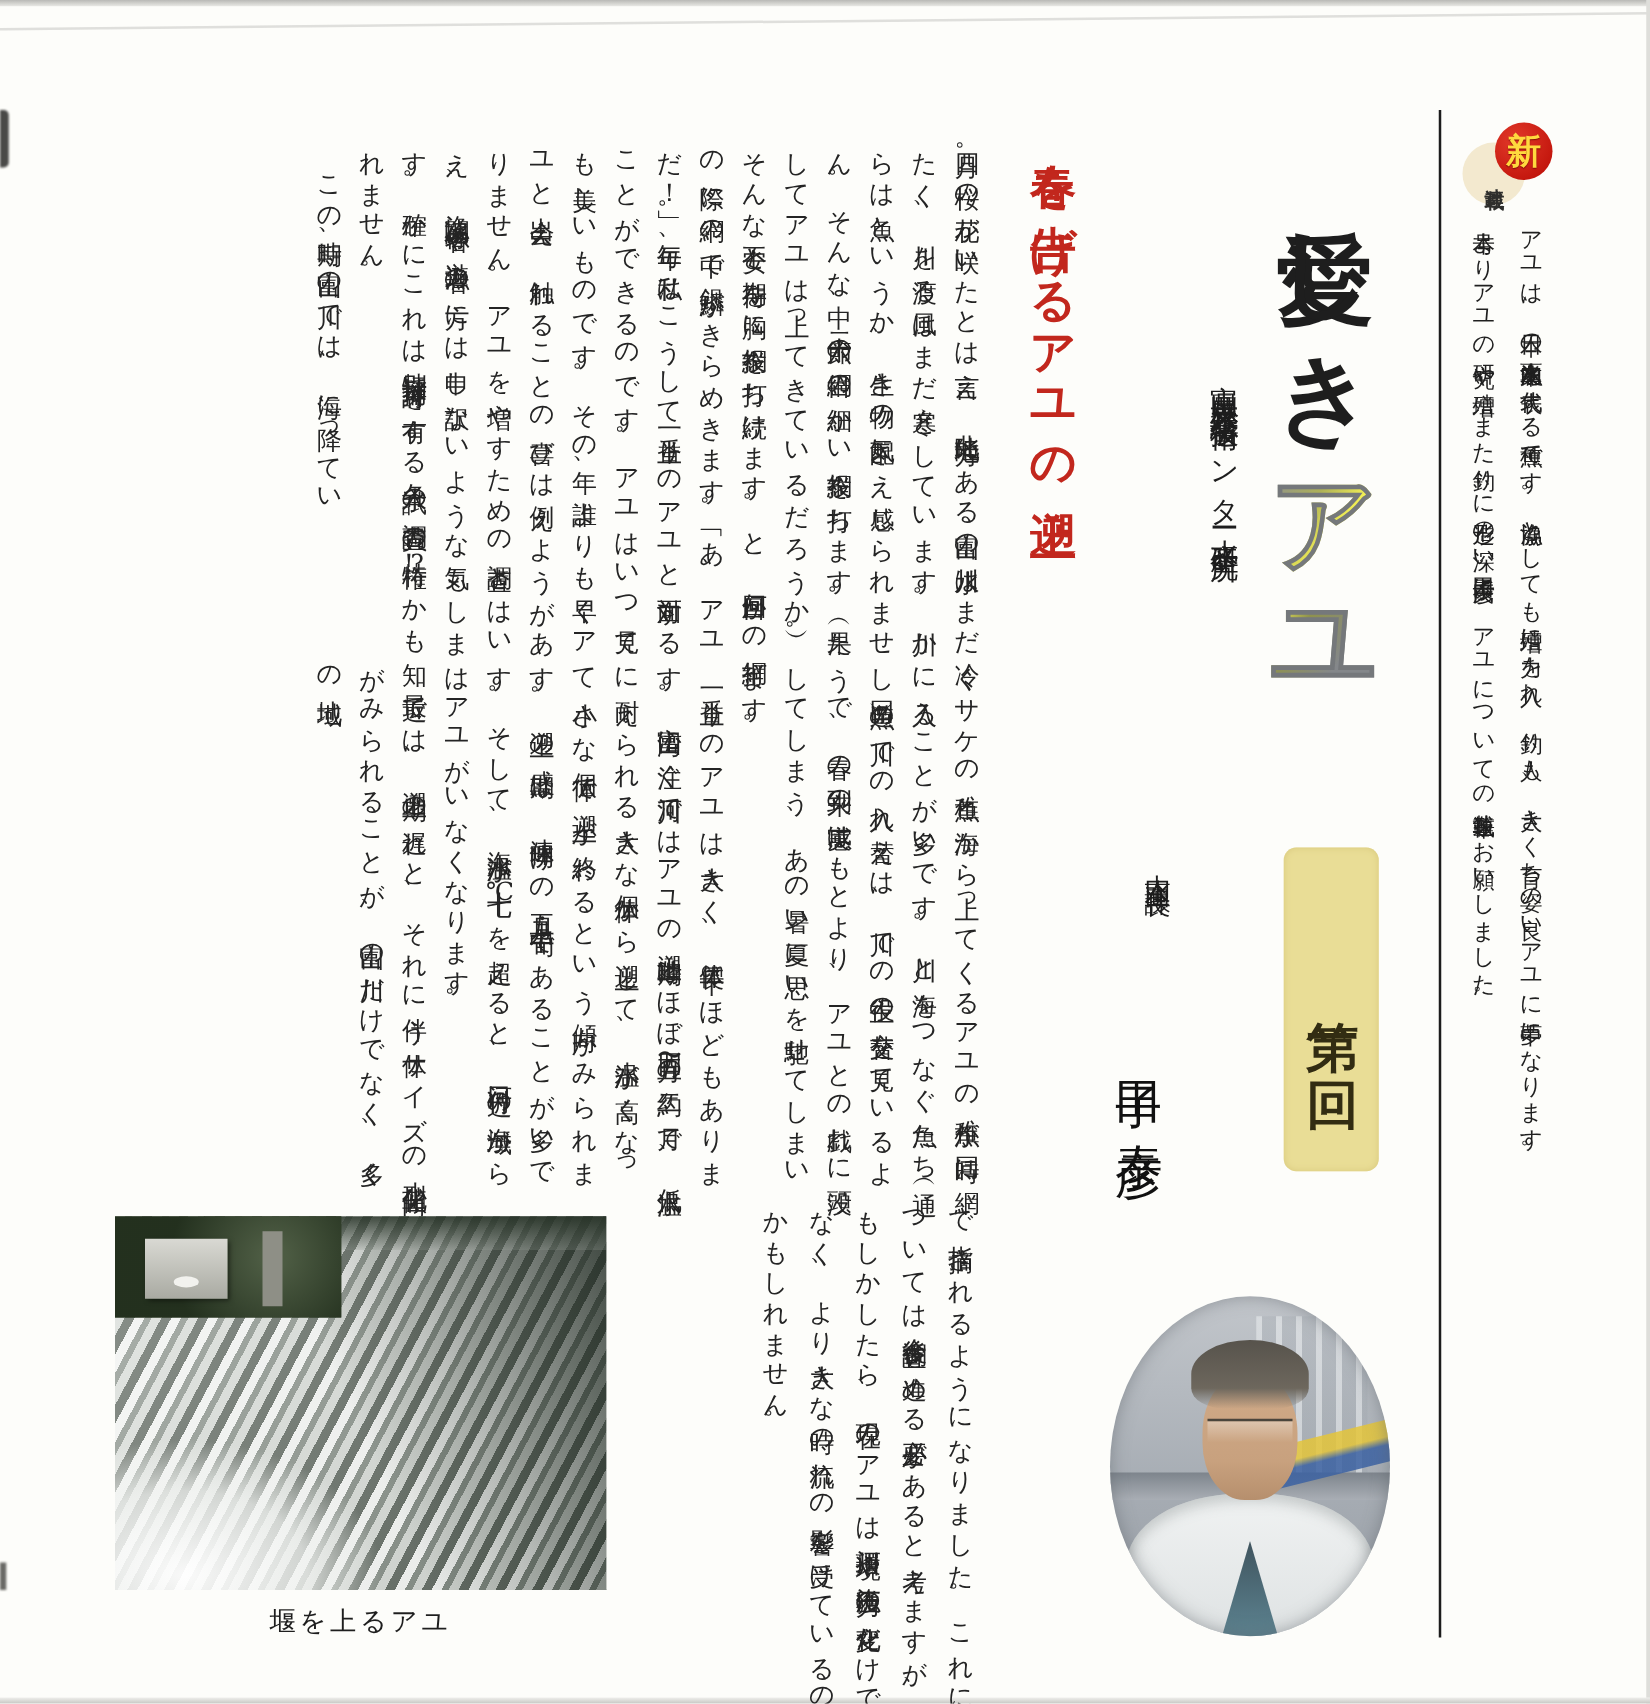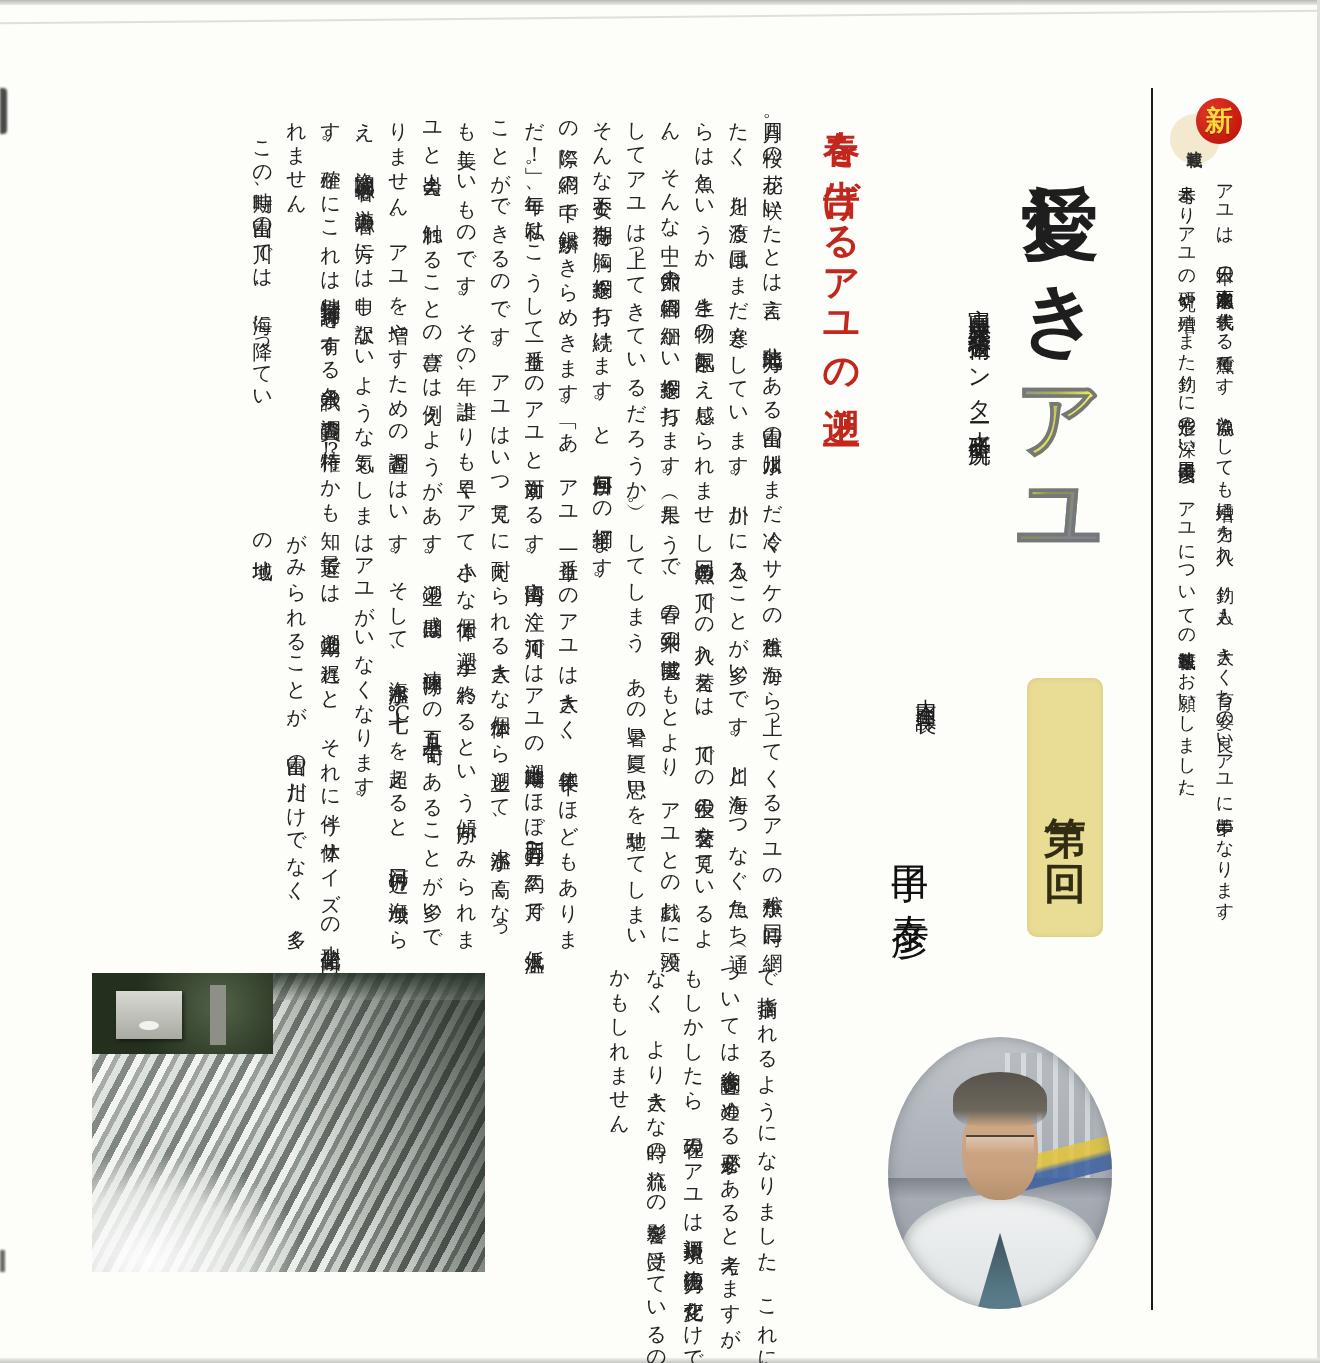--- a/index.html
+++ b/index.html
@@ -164,20 +164,21 @@
     <p>で指摘されるようになりました。これについては今後調査を進める必要があると考えますが、もしかしたら、現在のアユは河川環境や漁獲圧力の変化だけでなく、より大きな時の流れの影響を受けているのかもしれません。</p>
   </div>
 
   <div class="weir">
     <div class="weir-crest"></div>
     <div class="weir-trees"></div>
     <div class="weir-struct"></div>
     <div class="weir-post"></div>
     <div class="weir-bird"></div>
   </div>
+  <div class="caption">堰を上るアユ</div>
 
   <div class="portrait">
     <div class="p-pipes"></div>
     <div class="p-bench"></div>
     <div class="p-stripe"></div>
     <div class="p-neck"></div>
     <div class="p-coat"></div>
     <div class="p-shirt"></div>
     <div class="p-face"></div>
     <div class="p-hair"></div>

